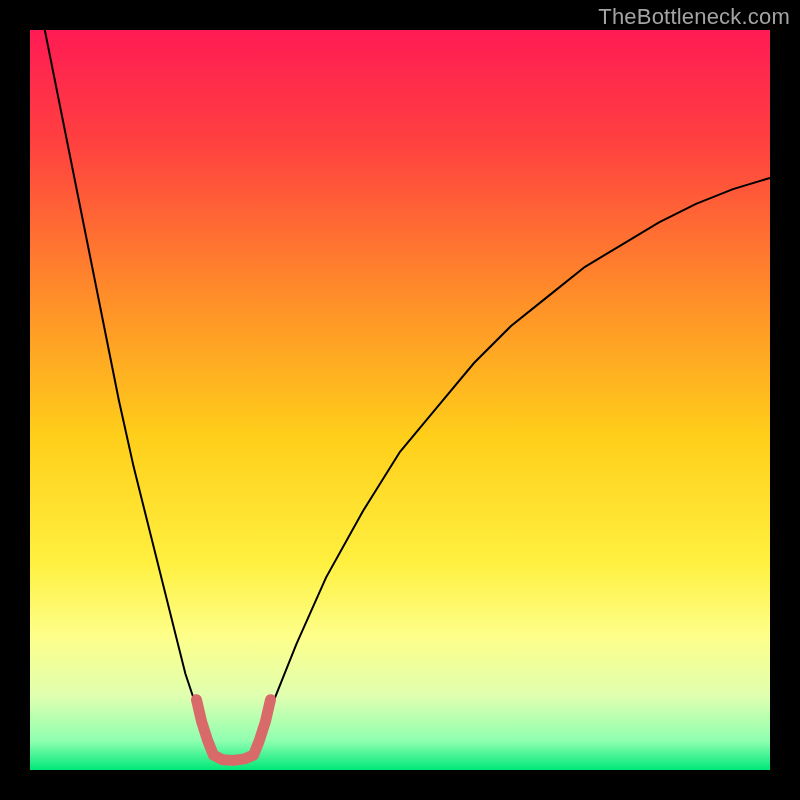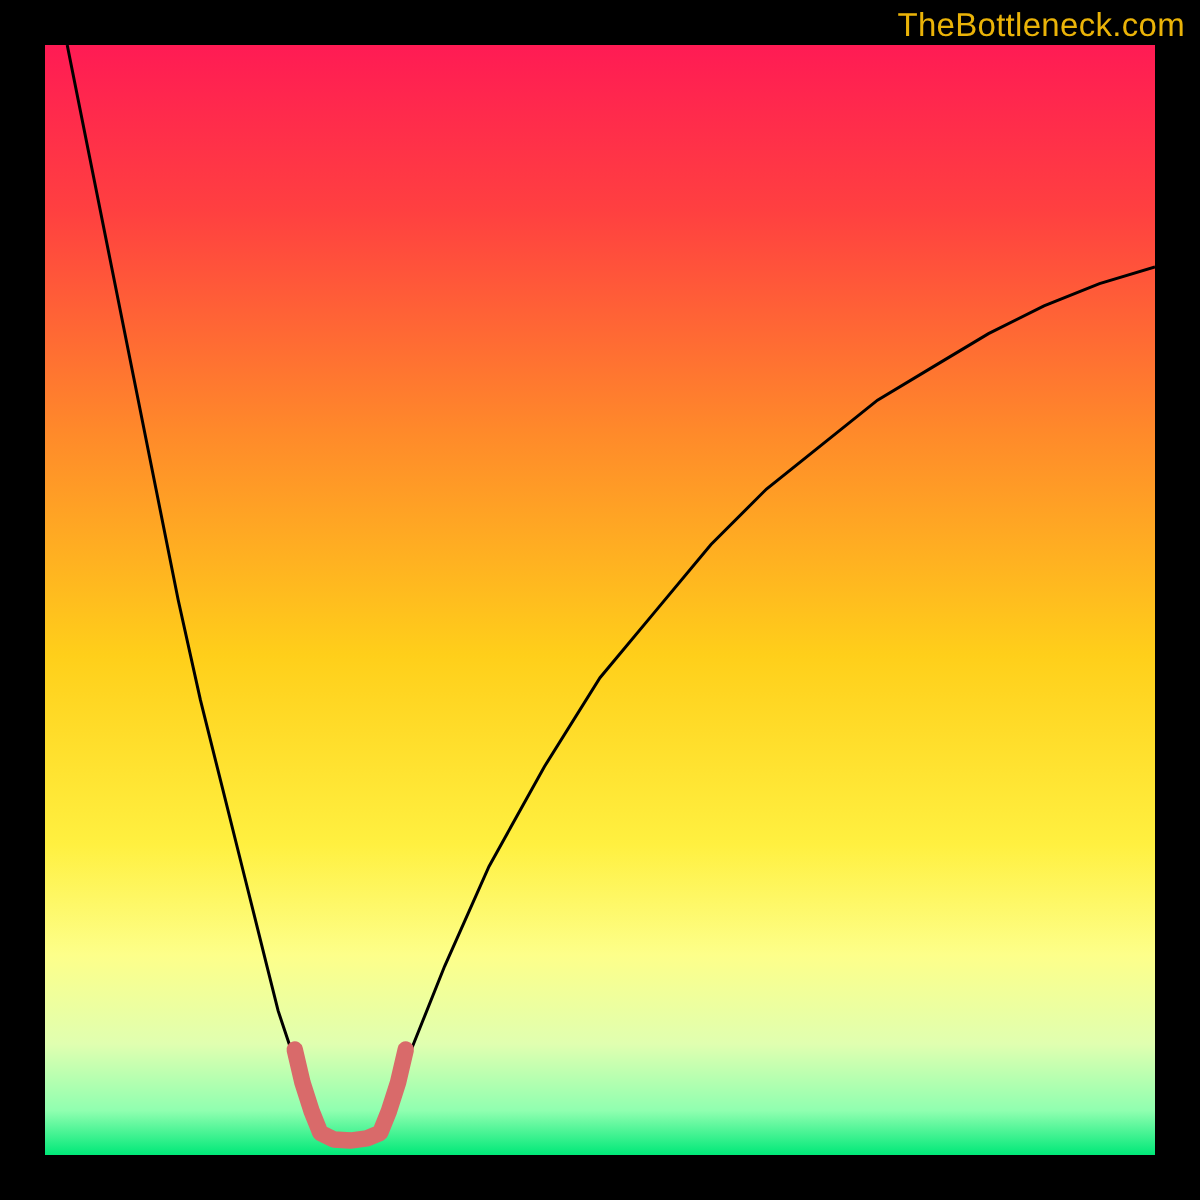--- a/index.html
+++ b/index.html
@@ -24,21 +24,21 @@
     left: 0;
     top: 0;
     width: 740px;
     height: 740px;
   }
   .watermark {
     position: absolute;
     top: 4px;
     right: 10px;
     font-size: 22px;
-    color: #eab308;
+    color: #a3a3a3;
     font-weight: 500;
     letter-spacing: 0.2px;
   }
 </style>
 </head>
 <body>
 
 <div class="frame">
   <svg class="plot" viewBox="0 0 740 740" preserveAspectRatio="none">
     <defs>

